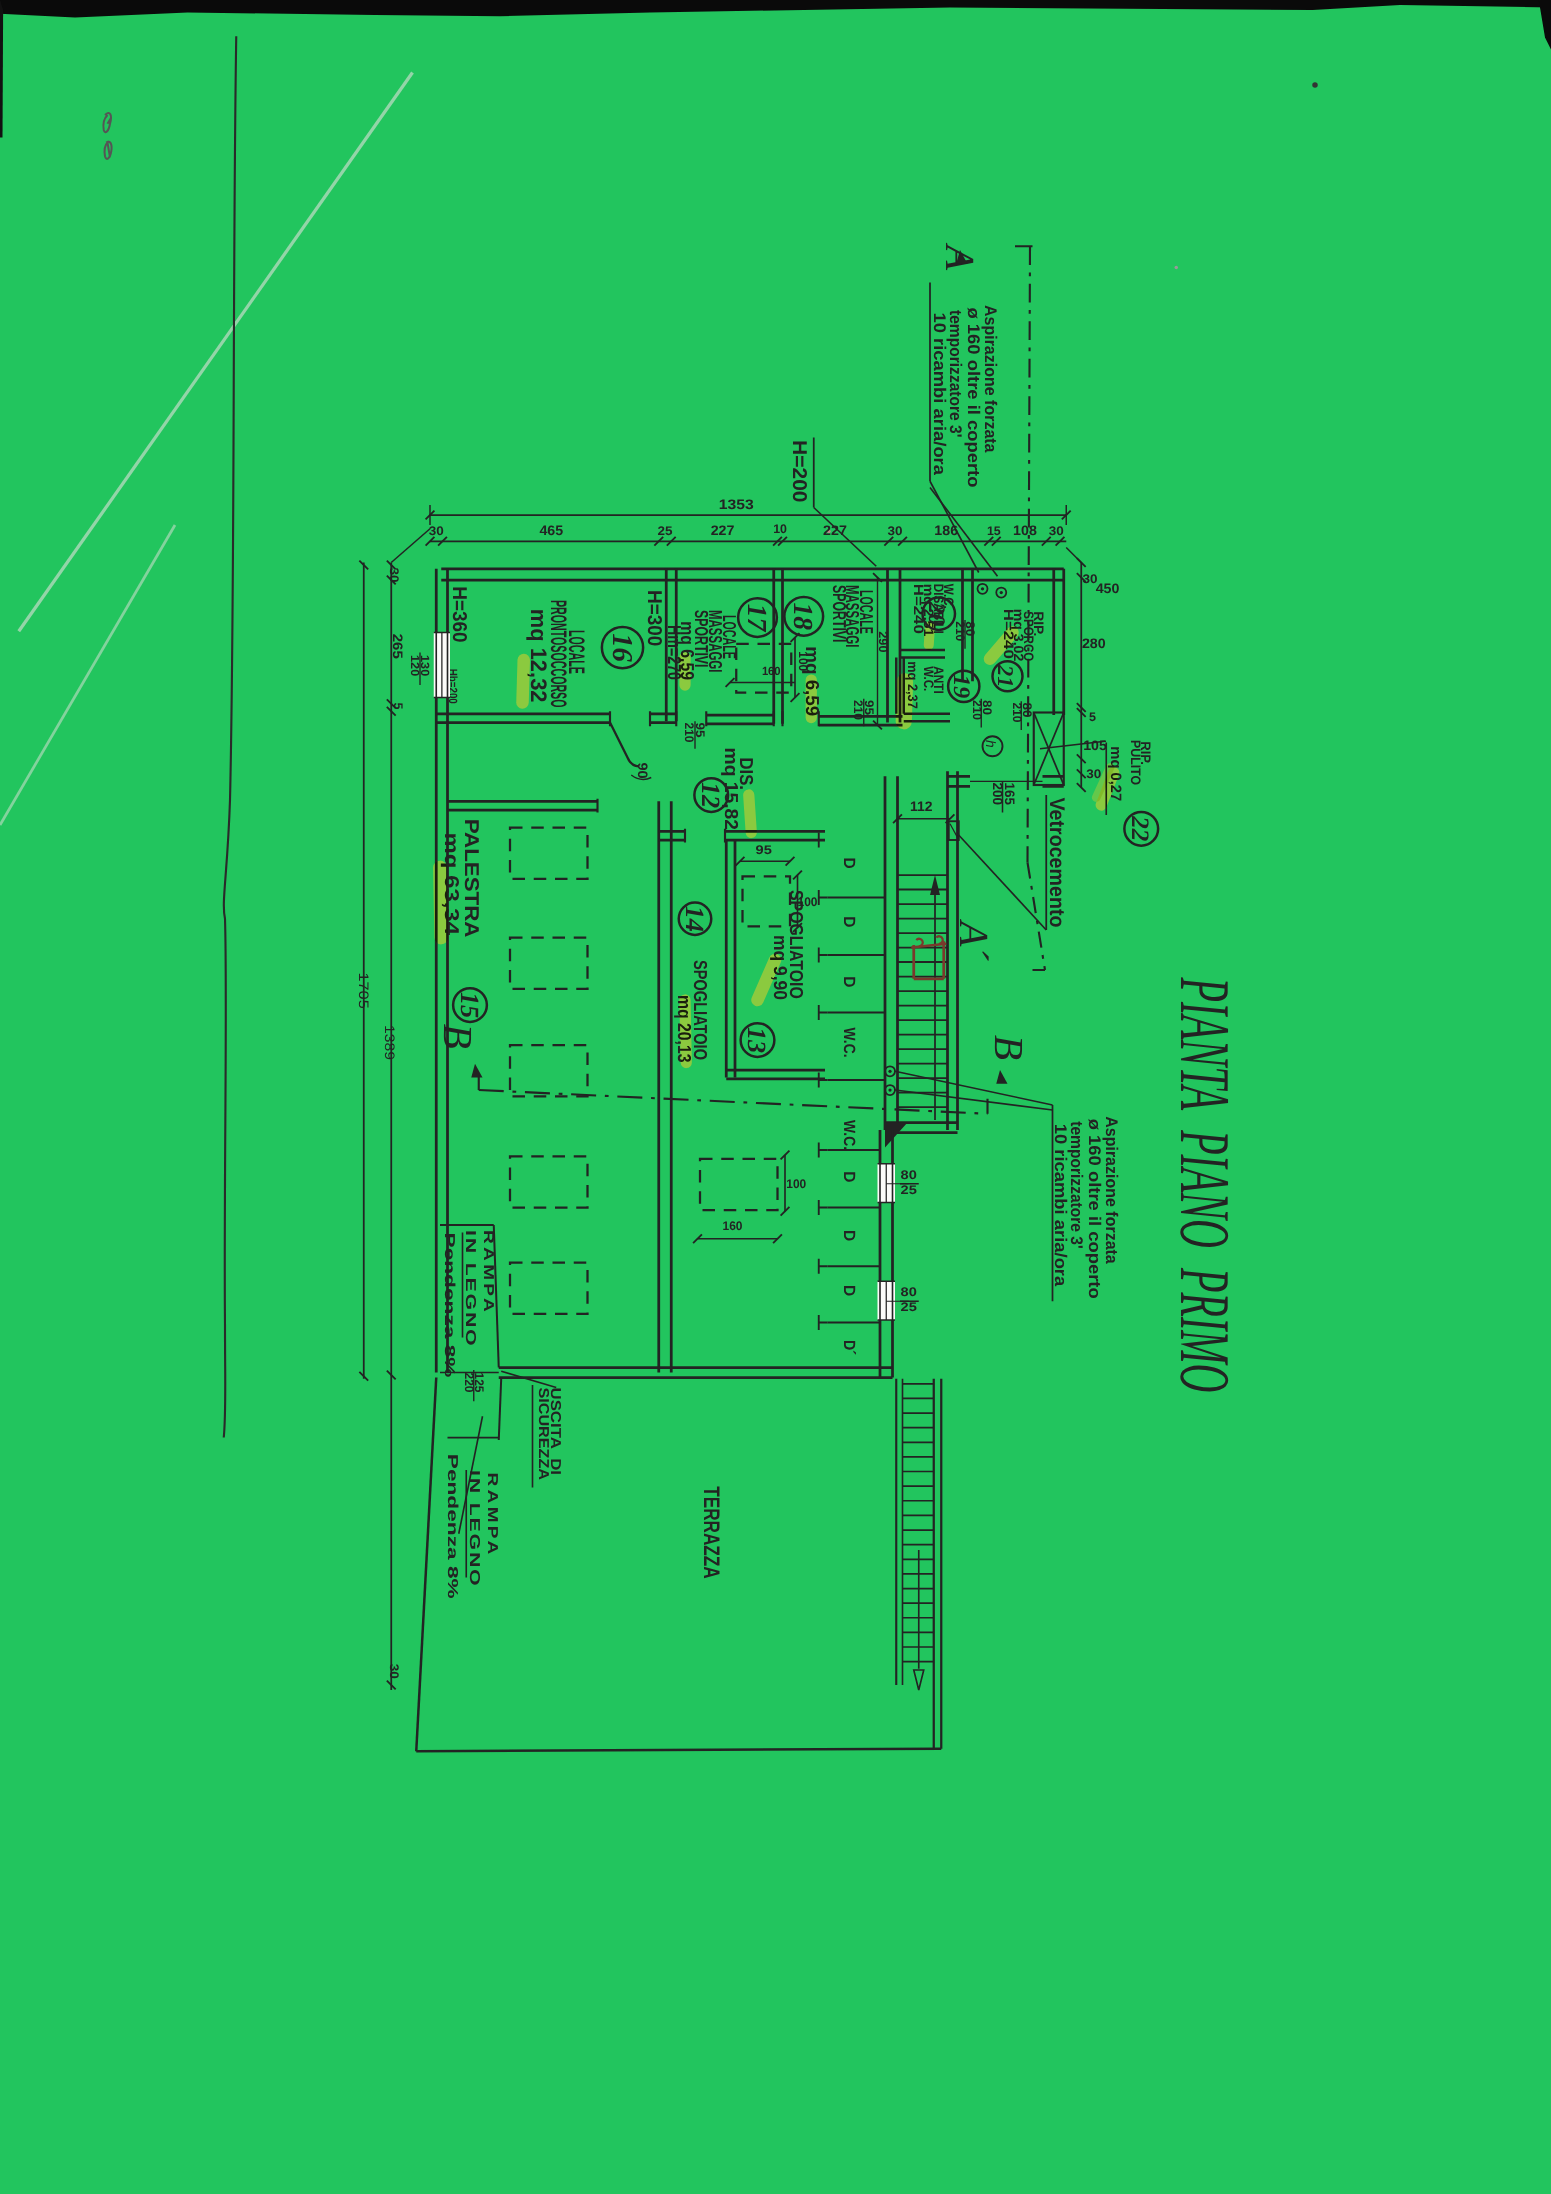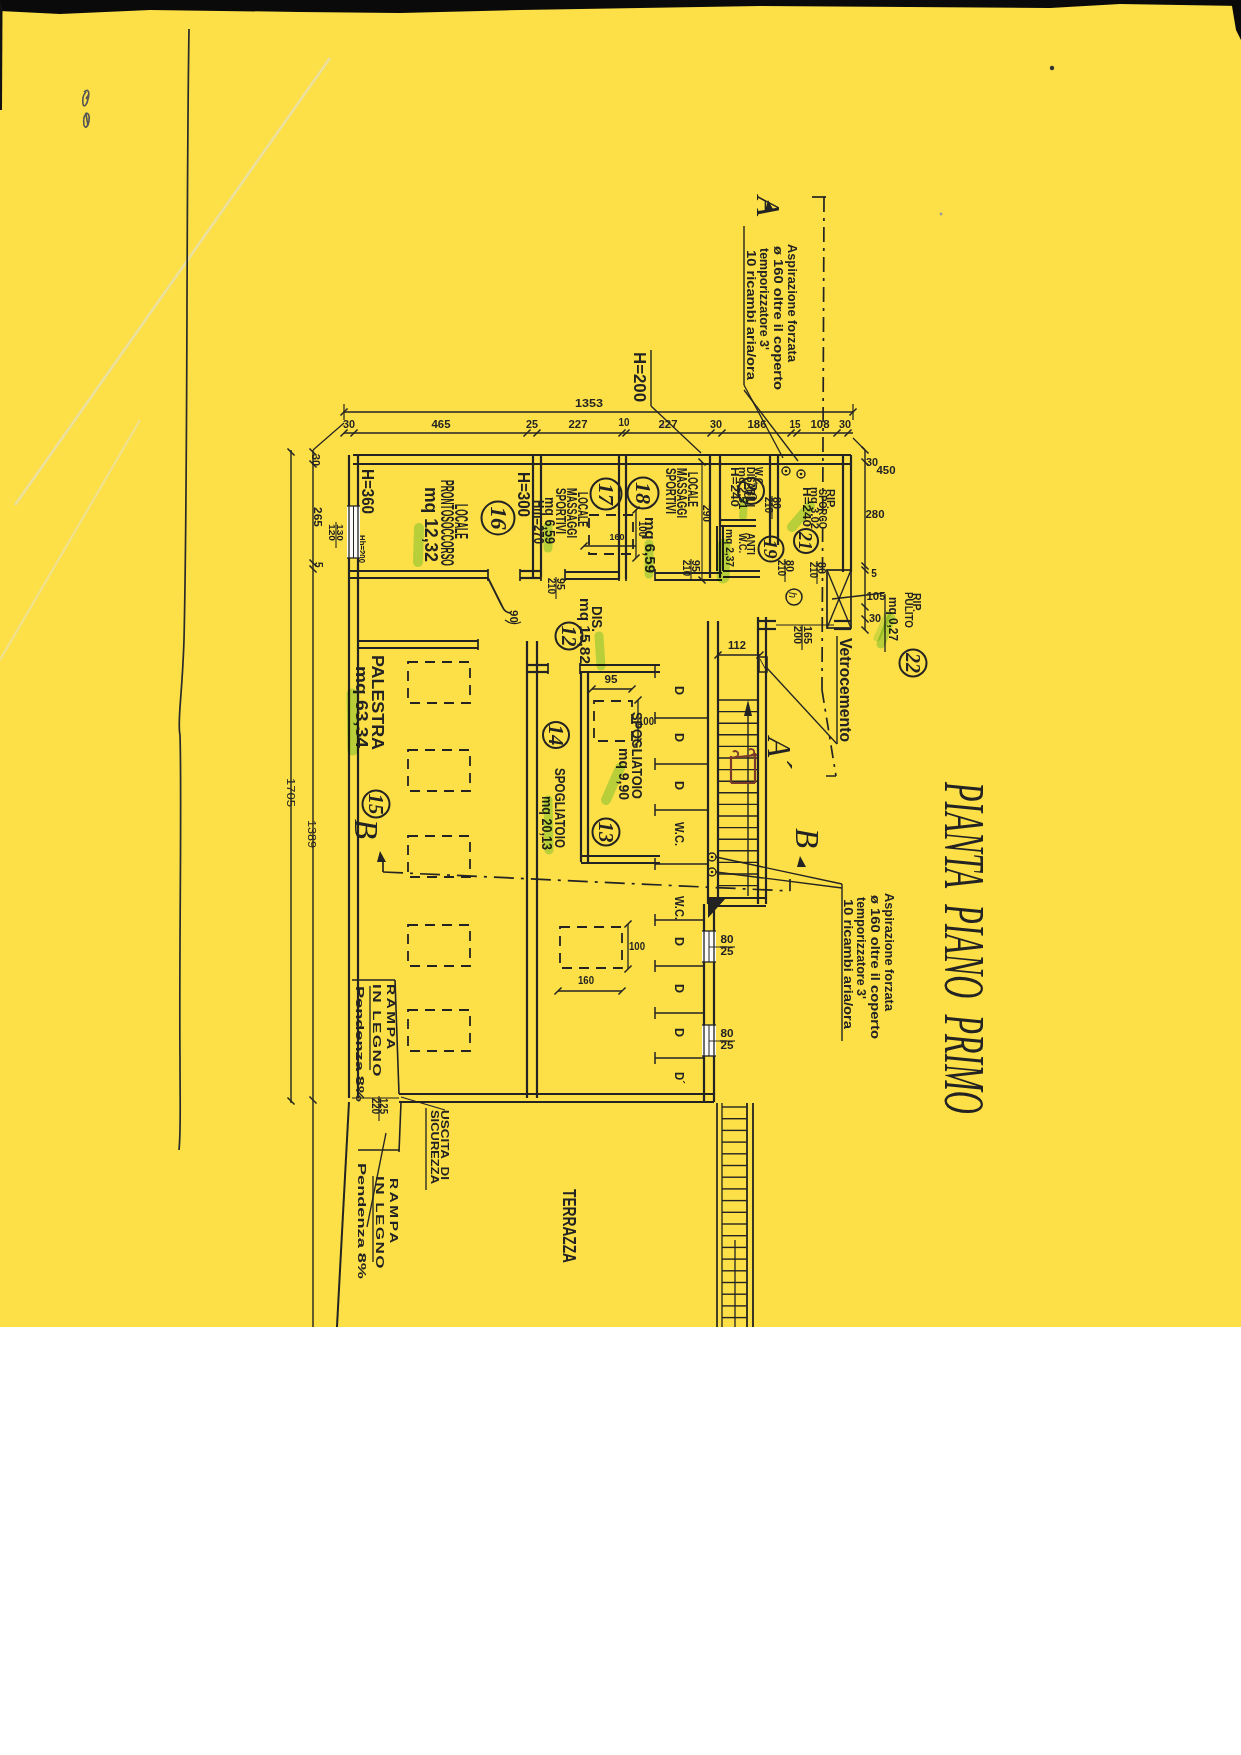--- a/index.html
+++ b/index.html
@@ -1,16 +1,16 @@
 <!DOCTYPE html>
 <html><head>
 <meta charset="utf-8">
 <style>
   html,body { margin:0; padding:0; background:#ffffff; }
-  #page { position:relative; width:1241px; height:1327px; background:#fde047; overflow:hidden; }
+  #page { position:relative; width:1241px; height:1755px; background:#22c55e; overflow:hidden; }
   svg { filter: blur(0.28px); }
 </style>
 </head>
 <body>
 
 <div id="page">
 <svg width="1241" height="1755" viewBox="0 0 1241 1755">
 
 <path d="M0,0 L1241,0 L1241,6 L1120,4 L1050,8 L760,6 L520,10 L400,13 L300,12 L150,10 L60,14 L0,11 Z" fill="#0a0a0a"></path>
 <path d="M0,0 L2.5,8 L2,110 L0,110 Z" fill="#111"></path>

